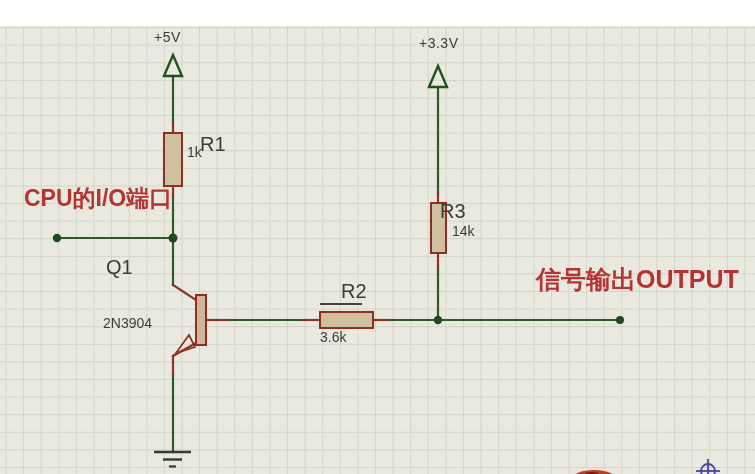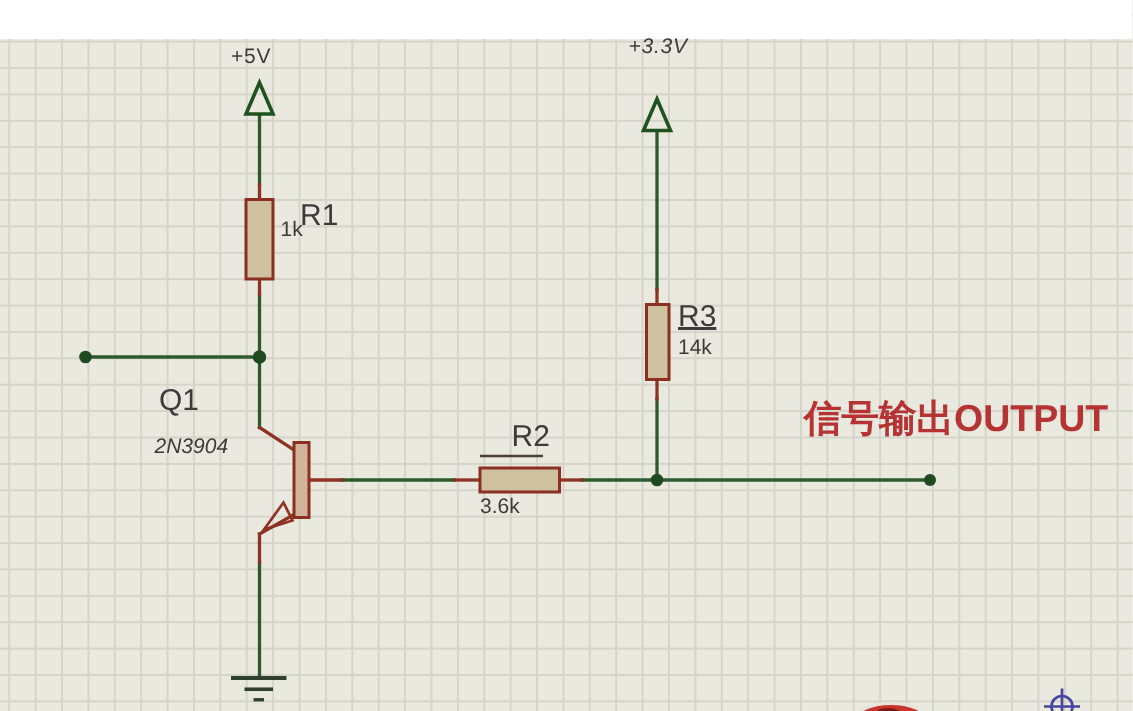--- a/index.html
+++ b/index.html
@@ -90,29 +90,30 @@
       <line x1="696" y1="471" x2="720" y2="471"></line>
     </g>
 
     <g>
       <ellipse cx="594" cy="479" rx="23" ry="10" fill="#c8352c" stroke="#e8e4da" stroke-width="2"></ellipse>
       <ellipse cx="592" cy="476.5" rx="9" ry="4.5" fill="#7e1712"></ellipse>
     </g>
   </svg>
 
   <div class="lbl lbl-dark lbl-pwr" style="left:154px;top:30px;">+5V</div>
-  <div class="lbl lbl-dark lbl-pwr" style="left:419px;top:23px;font-style:italic;">+3.3V</div>
+  <div class="lbl lbl-dark lbl-pwr" style="left:419px;top:36px;">+3.3V</div>
 
   <div class="lbl lbl-dark lbl-ref" style="left:200px;top:134px;">R1</div>
   <div class="lbl lbl-dark lbl-val" style="left:187px;top:145px;">1k</div>
 
   <div class="lbl lbl-dark lbl-ref" style="left:106px;top:257px;">Q1</div>
-  <div class="lbl lbl-dark lbl-val" style="left:103px;top:290px;font-style:italic;">2N3904</div>
+  <div class="lbl lbl-dark lbl-val" style="left:103px;top:316px;">2N3904</div>
 
   <div class="lbl lbl-dark lbl-ref" style="left:321px;top:281px;margin-left:20px;">R2</div>
   <div class="lbl lbl-dark lbl-val" style="left:320px;top:330px;">3.6k</div>
 
-  <div class="lbl lbl-dark lbl-ref" style="left:452px;top:201px;text-decoration:underline;">R3</div>
+  <div class="lbl lbl-dark lbl-ref" style="left:440px;top:201px;">R3</div>
   <div class="lbl lbl-dark lbl-val" style="left:452px;top:224px;">14k</div>
 
+  <div class="lbl lbl-red lbl-cpu">CPU的I/O端口</div>
   <div class="lbl lbl-red lbl-out">信号输出OUTPUT</div>
 
 </div>
 
 </body></html>

